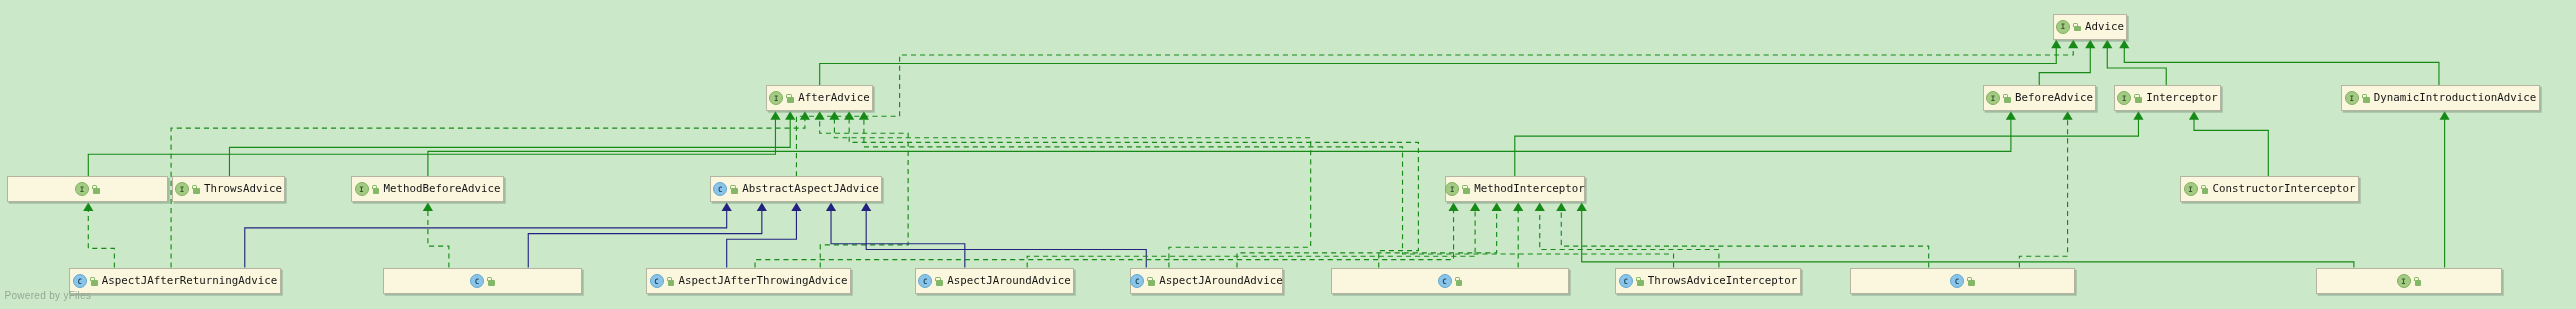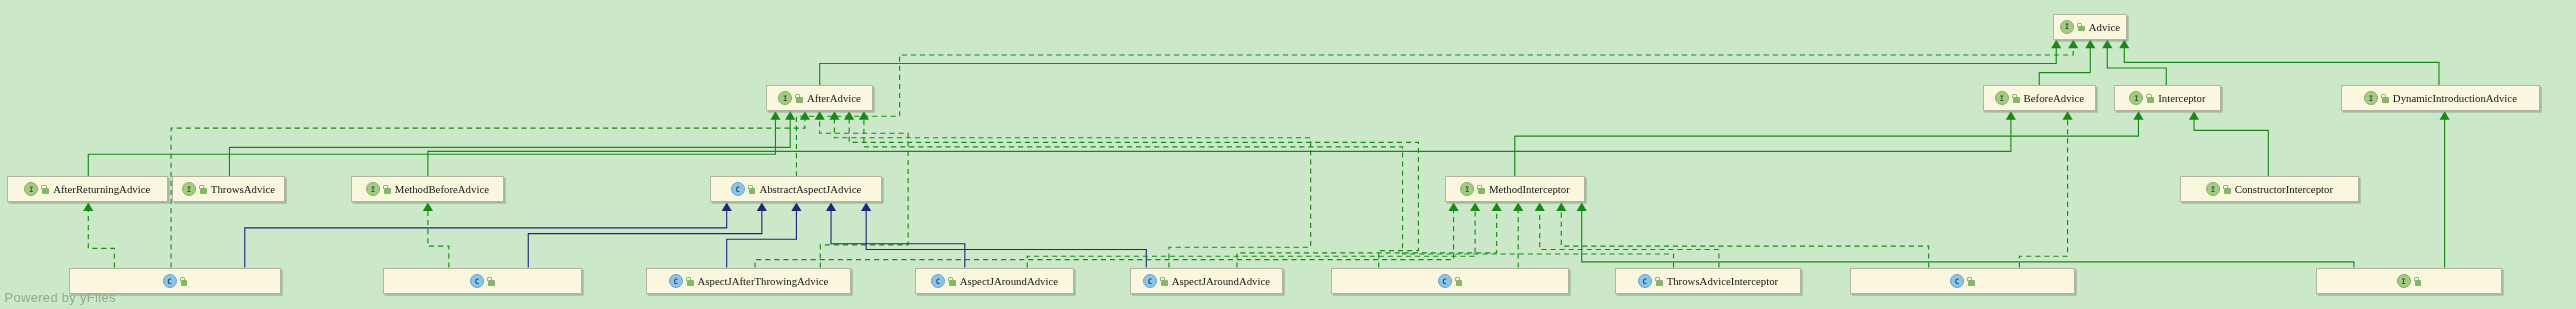--- a/index.html
+++ b/index.html
@@ -9,23 +9,23 @@
         box-shadow:1.7px 1.7px 0 rgba(110,130,110,0.45);
         display:flex;align-items:center;justify-content:center;gap:4px;
         font-size:10.8px;color:#161616;white-space:nowrap;cursor:pointer;}
   .badge{width:12px;height:12px;border-radius:50%;display:flex;align-items:center;justify-content:center;
          font-size:7.4px;font-weight:bold;flex:0 0 auto;}
   .badge.interface{background:#a3cc82;border:0.6px solid #82b061;color:#3c5a34;}
   .badge.class{background:#8ac4e8;border:0.6px solid #62a8d0;color:#1e4d66;}
   .lock{position:relative;width:6.8px;height:5.1px;border-radius:1.1px;margin-top:4px;flex:0 0 auto;}
   .lock::before{content:"";position:absolute;left:-1.1px;top:-3.4px;width:3.4px;height:3.4px;
         border:1.1px solid;border-color:inherit;border-radius:1.7px 1.7px 0 0;border-bottom:none;}
-  .label{line-height:26px;font-family:Liberation Serif, serif;}
+  .label{line-height:26px;}
   .watermark{position:absolute;left:4.5px;top:290px;font-family:"Liberation Sans",sans-serif;
-        font-size:13px;color:#93a893;letter-spacing:0.3px;}
+        font-size:10px;color:#93a893;letter-spacing:0.3px;}
 </style>
 </head>
 <body>
 
 <div id="canvas" style="background: rgb(203, 233, 201);">
   <svg id="edges" width="2576" height="309" viewBox="0 0 4540 545">
       <polyline points="1444,150 1444,112 3625,112 3625,83" fill="none" stroke="#168916" stroke-width="2"></polyline>
       <polygon points="3625,70 3616,85 3634,85" fill="#168916"></polygon>
       <polyline points="1403,311 1403,205 1585,205 1585,97 3655,97 3655,83" fill="none" stroke="#168916" stroke-width="2" stroke-dasharray="9 7"></polyline>
       <polygon points="3655,70 3646,85 3664,85" fill="#168916"></polygon>
@@ -110,21 +110,20 @@
         <span class="label">Interceptor</span>
       </div>
       <div class="node interface" style="left: 2341px; top: 85px; width: 199px; background: rgb(251, 247, 223);">
         <span class="badge interface">I</span>
         <span class="lock" style="background: rgb(133, 183, 104); border-color: rgb(133, 183, 104);"></span>
         <span class="label">DynamicIntroductionAdvice</span>
       </div>
       <div class="node interface" style="left: 6.8px; top: 176px; width: 161px; background: rgb(251, 247, 223);">
         <span class="badge interface">I</span>
         <span class="lock" style="background: rgb(133, 183, 104); border-color: rgb(133, 183, 104);"></span>
-        <span class="label">AfterReturningAdvice</span>
       </div>
       <div class="node interface" style="left: 172px; top: 176px; width: 113px; background: rgb(251, 247, 223);">
         <span class="badge interface">I</span>
         <span class="lock" style="background: rgb(133, 183, 104); border-color: rgb(133, 183, 104);"></span>
         <span class="label">ThrowsAdvice</span>
       </div>
       <div class="node interface" style="left: 351px; top: 176px; width: 153px; background: rgb(251, 247, 223);">
         <span class="badge interface">I</span>
         <span class="lock" style="background: rgb(133, 183, 104); border-color: rgb(133, 183, 104);"></span>
         <span class="label">MethodBeforeAdvice</span>
@@ -140,20 +139,21 @@
         <span class="label">MethodInterceptor</span>
       </div>
       <div class="node interface" style="left: 2180px; top: 176px; width: 179px; background: rgb(251, 247, 223);">
         <span class="badge interface">I</span>
         <span class="lock" style="background: rgb(133, 183, 104); border-color: rgb(133, 183, 104);"></span>
         <span class="label">ConstructorInterceptor</span>
       </div>
       <div class="node class" style="left: 69px; top: 268px; width: 212px; background: rgb(251, 247, 223);">
         <span class="badge class">C</span>
         <span class="lock" style="background: rgb(133, 183, 104); border-color: rgb(133, 183, 104);"></span>
+        <span class="label">AspectJAfterReturningAdvice</span>
       </div>
       <div class="node class" style="left: 383px; top: 268px; width: 199px; background: rgb(251, 247, 223);">
         <span class="badge class">C</span>
         <span class="lock" style="background: rgb(133, 183, 104); border-color: rgb(133, 183, 104);"></span>
       </div>
       <div class="node class" style="left: 646px; top: 268px; width: 205px; background: rgb(251, 247, 223);">
         <span class="badge class">C</span>
         <span class="lock" style="background: rgb(133, 183, 104); border-color: rgb(133, 183, 104);"></span>
         <span class="label">AspectJAfterThrowingAdvice</span>
       </div>

